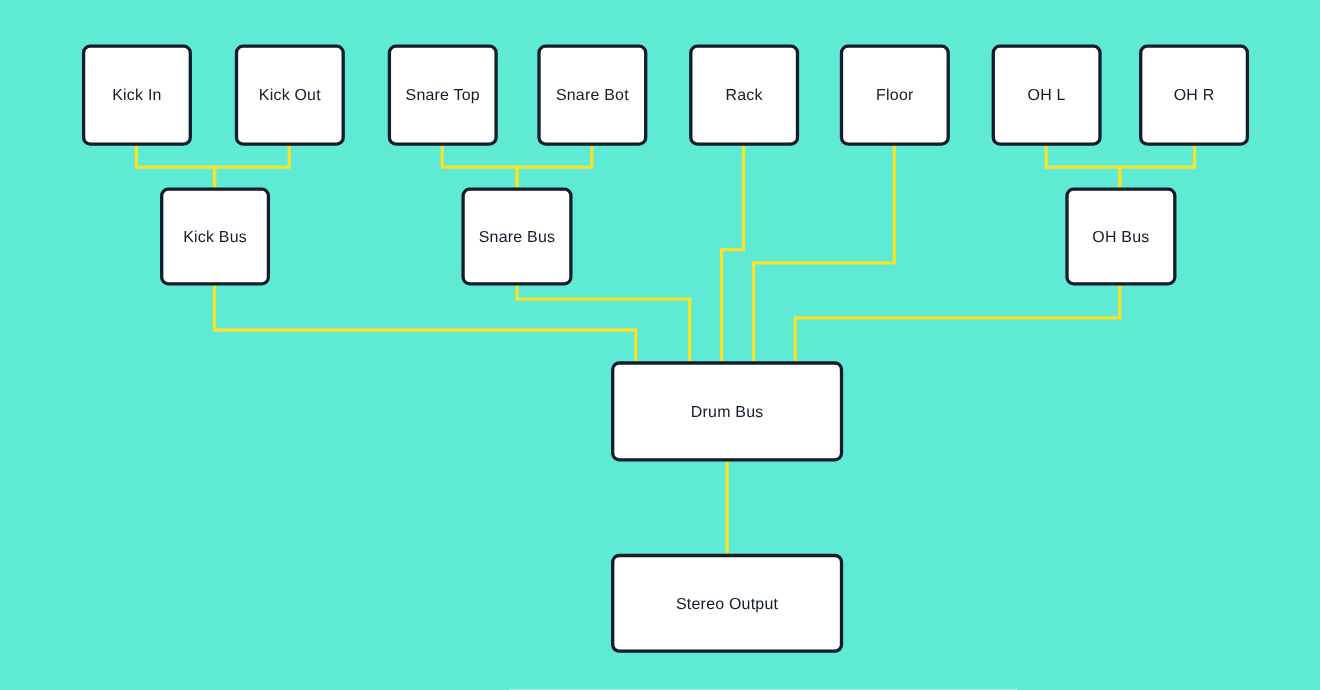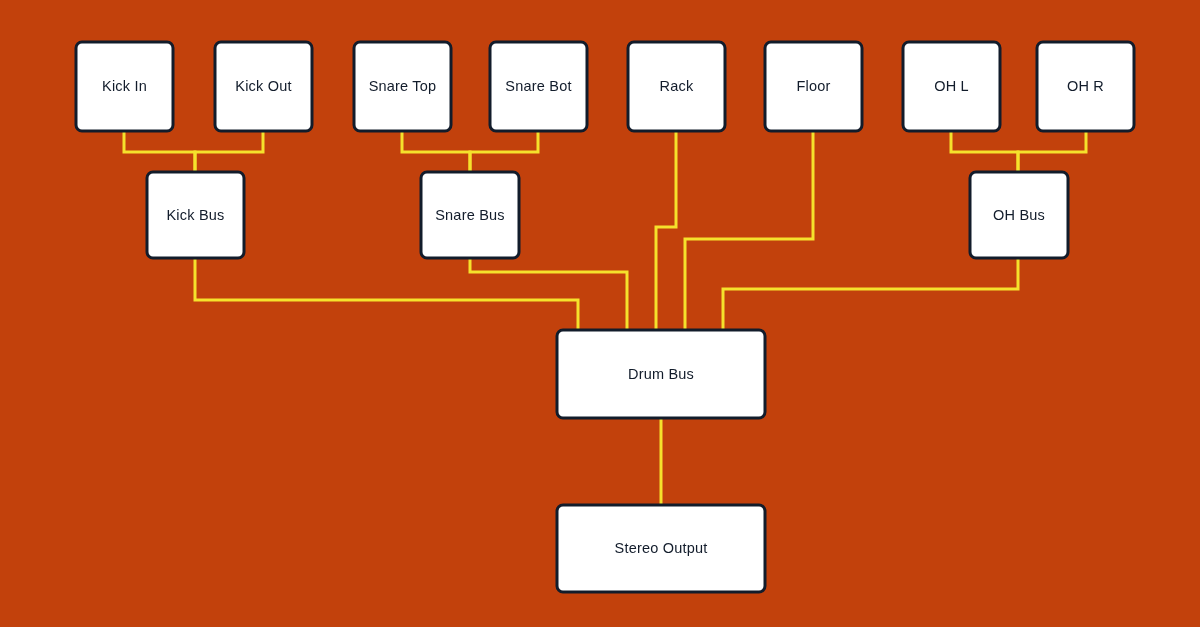--- a/index.html
+++ b/index.html
@@ -10,21 +10,21 @@
   body {
     width: 1200px;
     height: 627px;
     font-family: "Liberation Sans", sans-serif;
     overflow: hidden;
   }
   #diagram-root {
     position: relative;
     width: 1200px;
     height: 627px;
-    background: #c2410c;
+    background: #5eead4;
   }
   svg.flow {
     position: absolute;
     top: 0;
     left: 0;
     width: 1200px;
     height: 627px;
     display: block;
   }
   .node-box {

